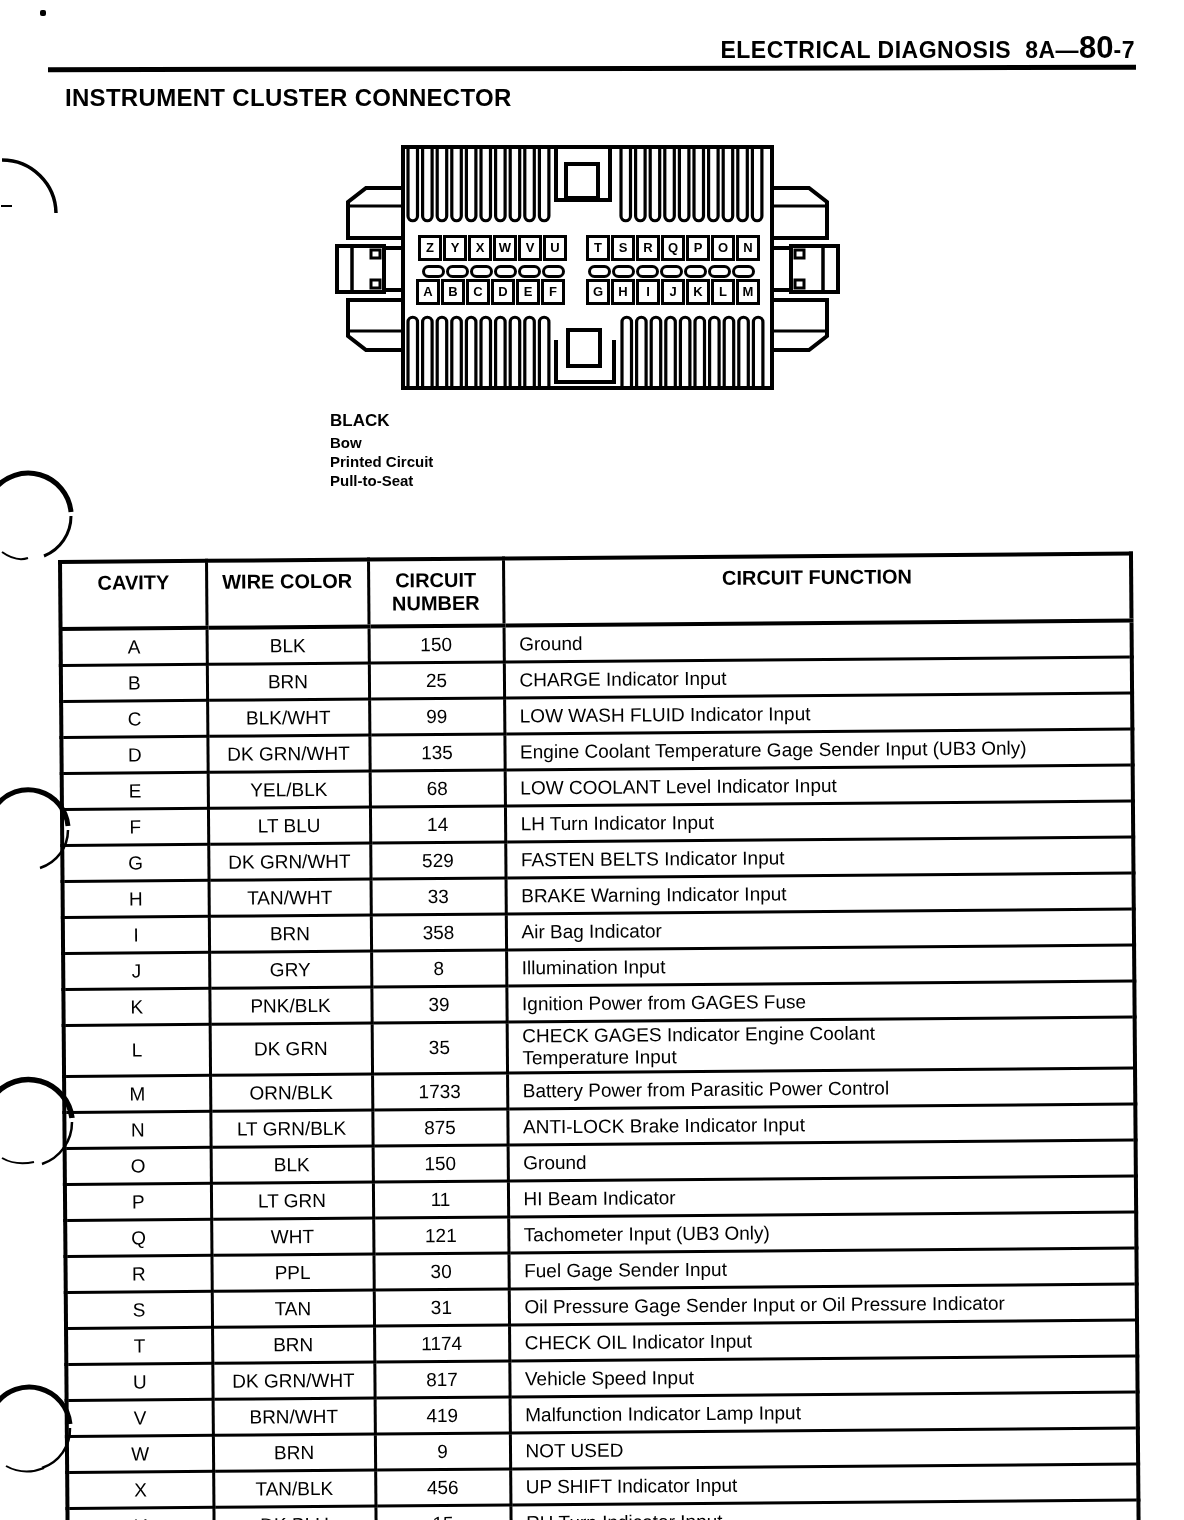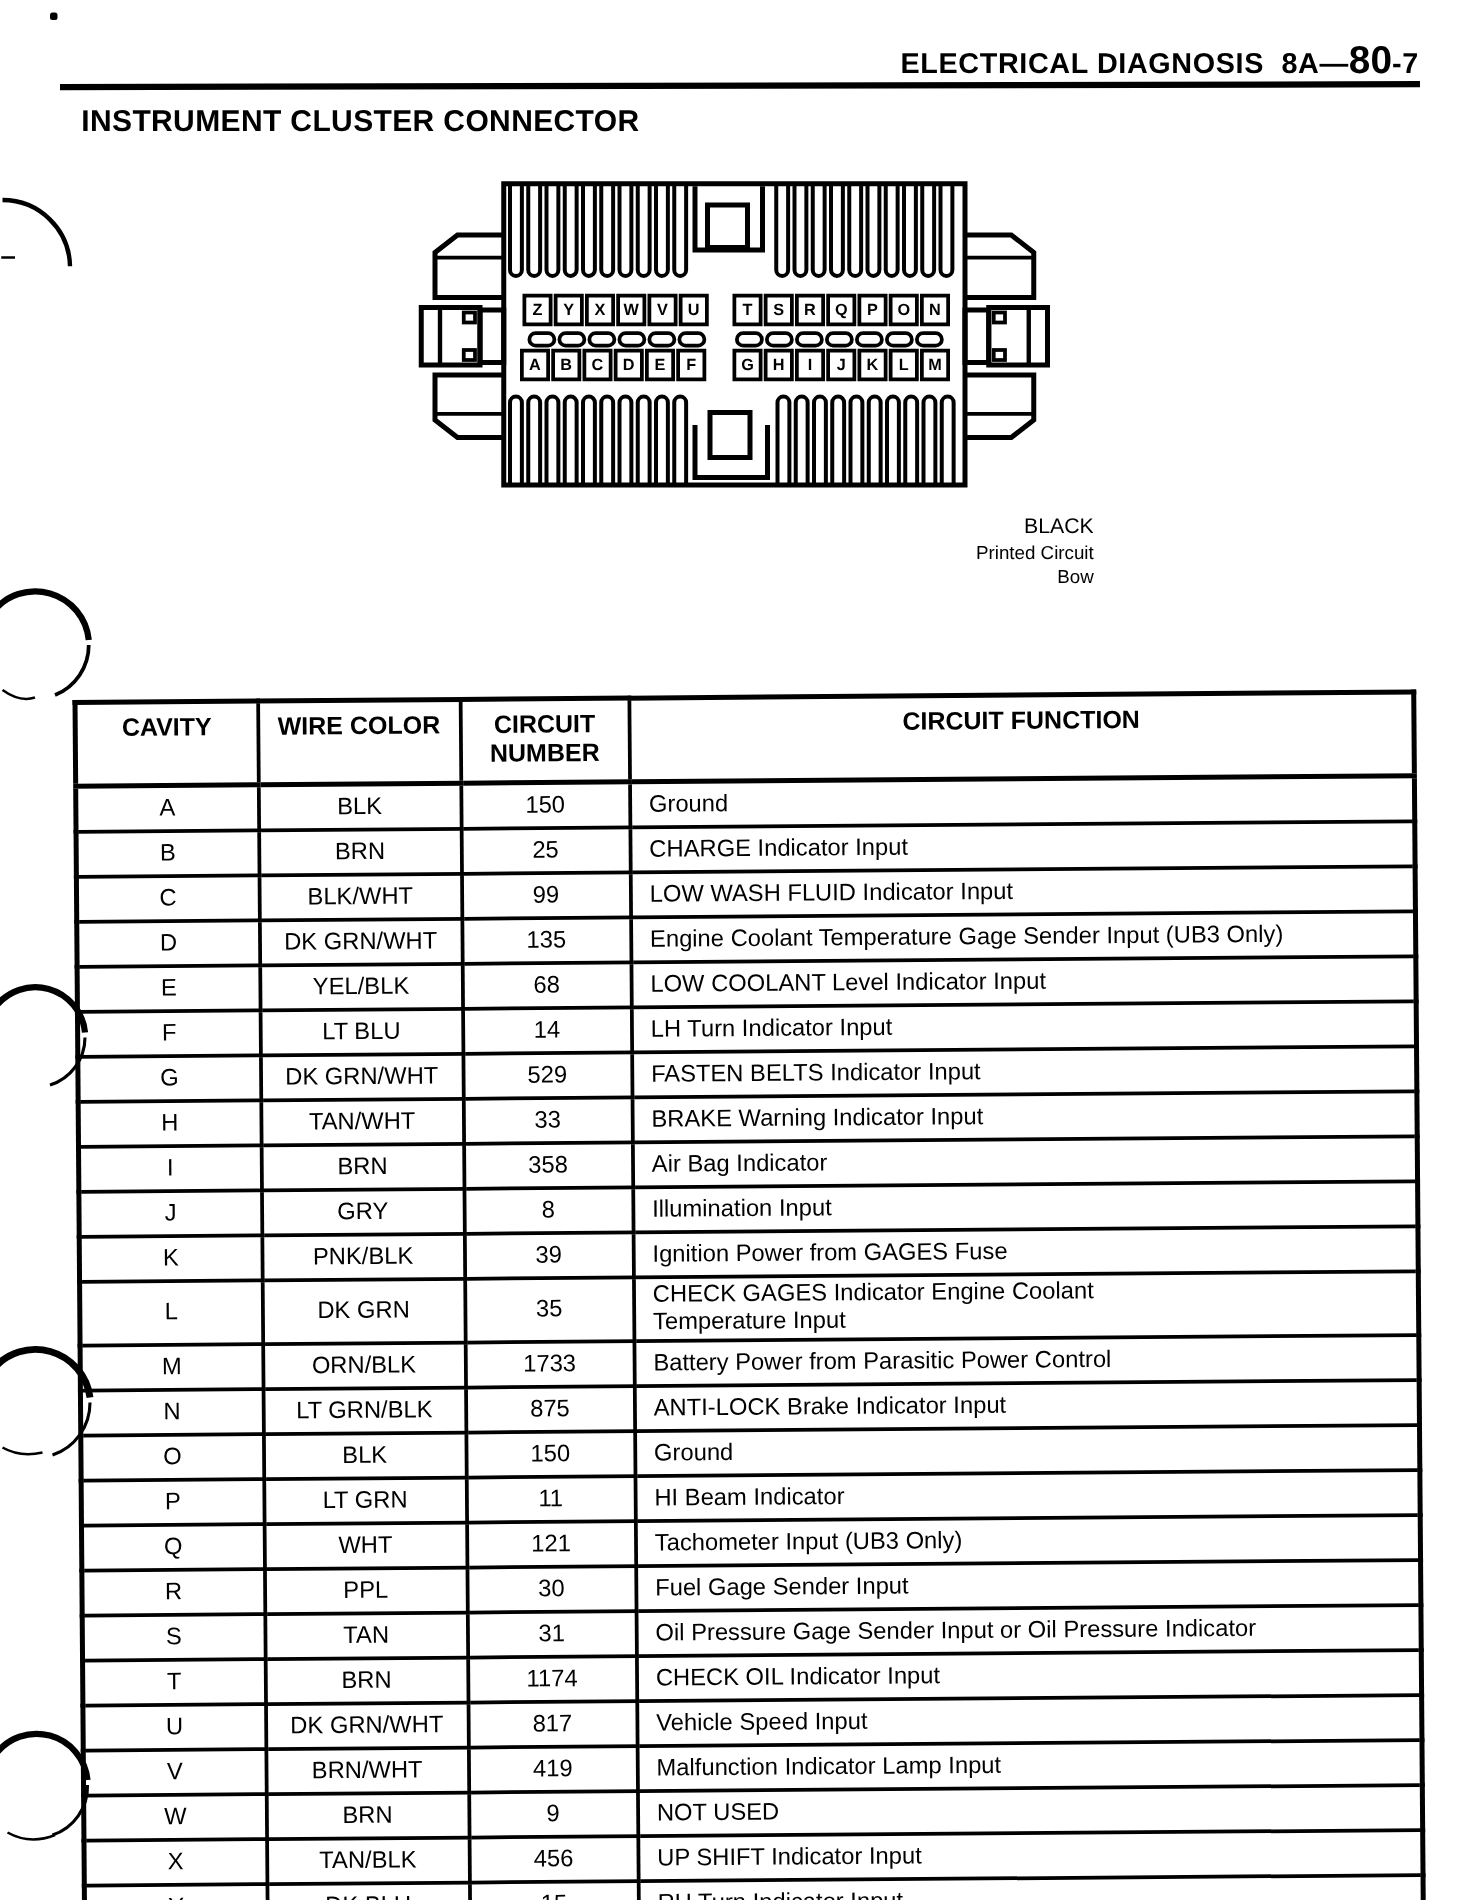--- a/index.html
+++ b/index.html
@@ -31,21 +31,21 @@
   .oval-row{position:absolute;display:flex;}
   .oval{width:17px;height:7px;border:3px solid #000;border-radius:8px;margin-right:1px;background:#fff;}
   .row-top-left{left:88px;top:97px;}
   .row-top-right{left:256px;top:97px;}
   .row-bot-left{left:86px;top:141px;}
   .row-bot-right{left:256px;top:141px;}
   .ovals-left{left:92px;top:127px;}
   .ovals-right{left:258px;top:127px;}
 
   
-  .diagram-caption{position:absolute;left:330px;top:411px;width:545px;text-align:right;font-weight:normal;}
+  .diagram-caption{position:absolute;left:330px;top:411px;width:545px;text-align:left;font-weight:bold;}
   .cap-line{line-height:19px;}
   .cap-0{font-size:17px;margin-bottom:3px;}
   .cap-1,.cap-2,.cap-3{font-size:15px;}
   .cap-4{font-size:16px;letter-spacing:.3px;}
 
   
   .pinout{
     position:absolute;left:58px;top:560px;width:1071px;border-collapse:collapse;
     table-layout:fixed;transform:rotate(-.45deg);transform-origin:0 0;
   }
@@ -215,22 +215,23 @@
         <div class="cavbox">I</div>
         <div class="cavbox">J</div>
         <div class="cavbox">K</div>
         <div class="cavbox">L</div>
         <div class="cavbox">M</div>
       </div>
   </div>
 
   <div class="diagram-caption">
       <div class="cap-line cap-0">BLACK</div>
+      <div class="cap-line cap-2">Bow</div>
       <div class="cap-line cap-1">Printed Circuit</div>
-      <div class="cap-line cap-2">Bow</div>
+      <div class="cap-line cap-3">Pull-to-Seat</div>
     </div>
 
   <table class="pinout">
     <colgroup>
         <col class="c1">
         <col class="c2">
         <col class="c3">
         <col class="c4">
       </colgroup>
     <thead>

